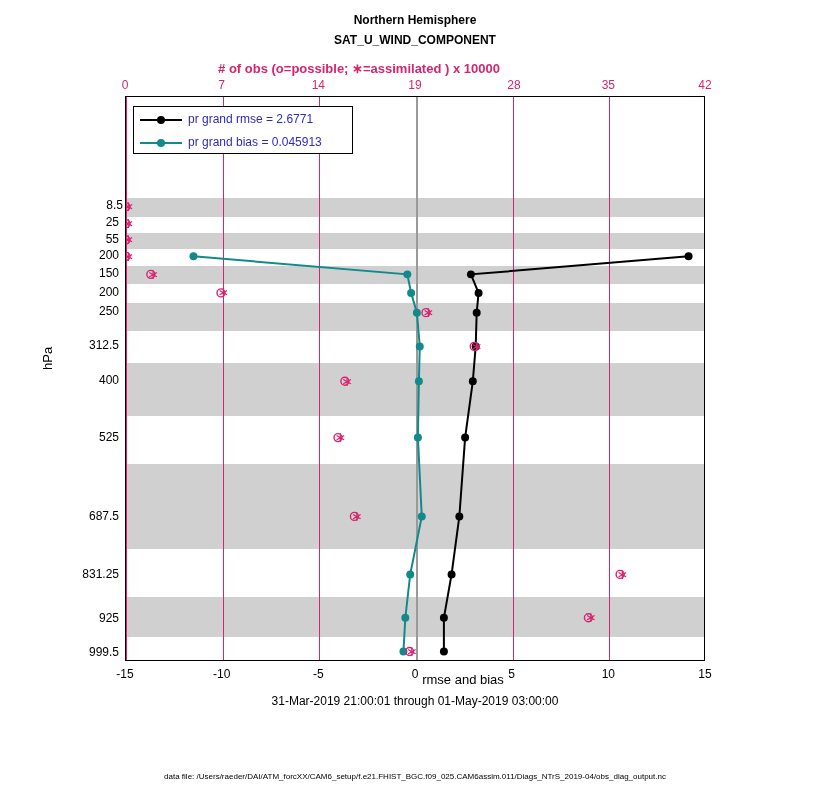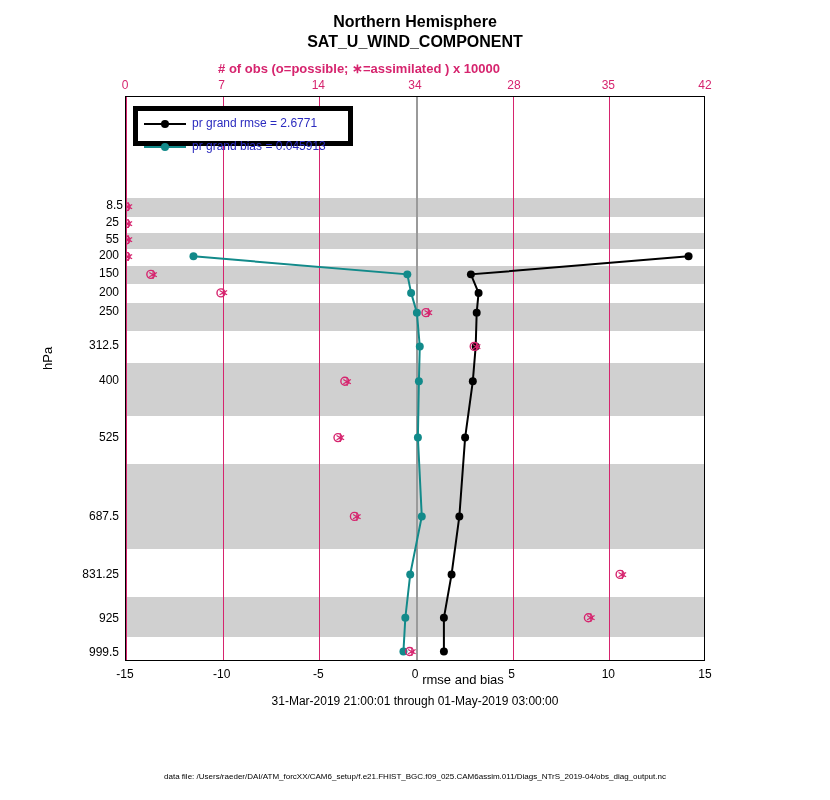--- a/index.html
+++ b/index.html
@@ -17,21 +17,21 @@
   #root {
     position: relative;
     width: 830px;
     height: 800px;
   }
   .title1, .title2 {
     position: absolute;
     width: 830px;
     text-align: center;
     font-weight: bold;
-    font-size: 16px;
+    font-size: 12px;
     color: #000;
   }
   .title1 { top: 13px; }
   .title2 { top: 33px; }
   .toptitle {
     position: absolute;
     width: 718px;
     text-align: center;
     top: 61px;
     font-size: 13px;
@@ -116,22 +116,22 @@
     top: 772px;
     font-size: 8px;
     color: #000;
   }
   
   #legend {
     position: absolute;
     left: 133px;
     top: 106px;
     width: 220px;
-    height: 40px;
-    border: 5px solid #000000;
+    height: 48px;
+    border: 1px solid #000000;
     background: #fff;
     box-sizing: border-box;
   }
   .legend-row {
     position: absolute;
     left: 0;
     height: 24px;
     width: 100%;
   }
   .legend-row .lt {
@@ -163,21 +163,21 @@
 <div id="root">
 
   <div class="title1">Northern Hemisphere</div>
   <div class="title2">SAT_U_WIND_COMPONENT</div>
   <div class="toptitle"># of obs (o=possible; ∗=assimilated ) x 10000</div>
 
   <div id="top-ticks">
       <div class="xtick-top" style="left: 116px; top: 78px; width: 18px; text-align: center;">0</div>
       <div class="xtick-top" style="left: 212.667px; top: 78px; width: 18px; text-align: center;">7</div>
       <div class="xtick-top" style="left: 309.333px; top: 78px; width: 18px; text-align: center;">14</div>
-      <div class="xtick-top" style="left: 406px; top: 78px; width: 18px; text-align: center;">34</div>
+      <div class="xtick-top" style="left: 406px; top: 78px; width: 18px; text-align: center;">19</div>
       <div class="xtick-top" style="left: 502.667px; top: 78px; width: 18px; text-align: right;">28</div>
       <div class="xtick-top" style="left: 599.333px; top: 78px; width: 18px; text-align: center;">35</div>
       <div class="xtick-top" style="left: 696px; top: 78px; width: 18px; text-align: center;">42</div>
     </div>
 
   <div id="bot-ticks">
       <div class="xtick-bot" style="left: 110px; top: 667px; width: 30px; text-align: center;">-15</div>
       <div class="xtick-bot" style="left: 206.667px; top: 667px; width: 30px; text-align: center;">-10</div>
       <div class="xtick-bot" style="left: 303.333px; top: 667px; width: 30px; text-align: center;">-5</div>
       <div class="xtick-bot" style="left: 400px; top: 667px; width: 30px; text-align: center;">0</div>

